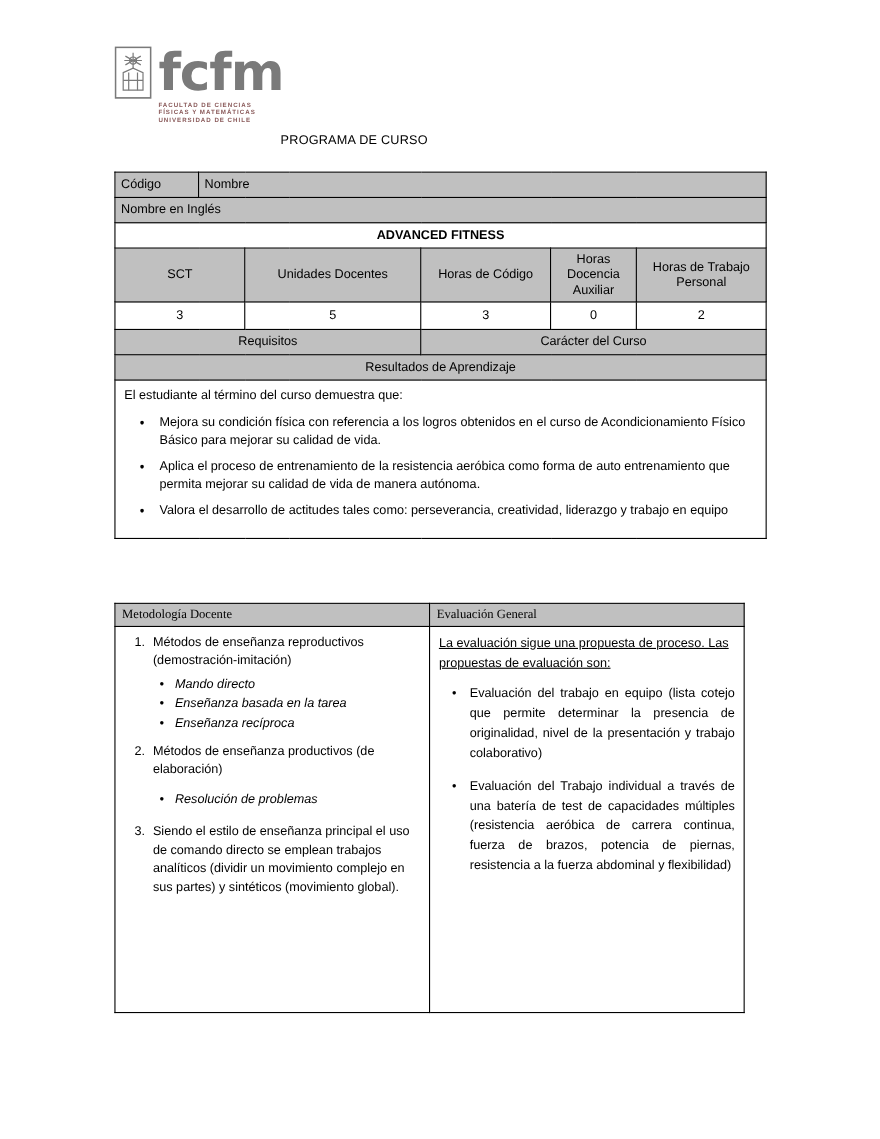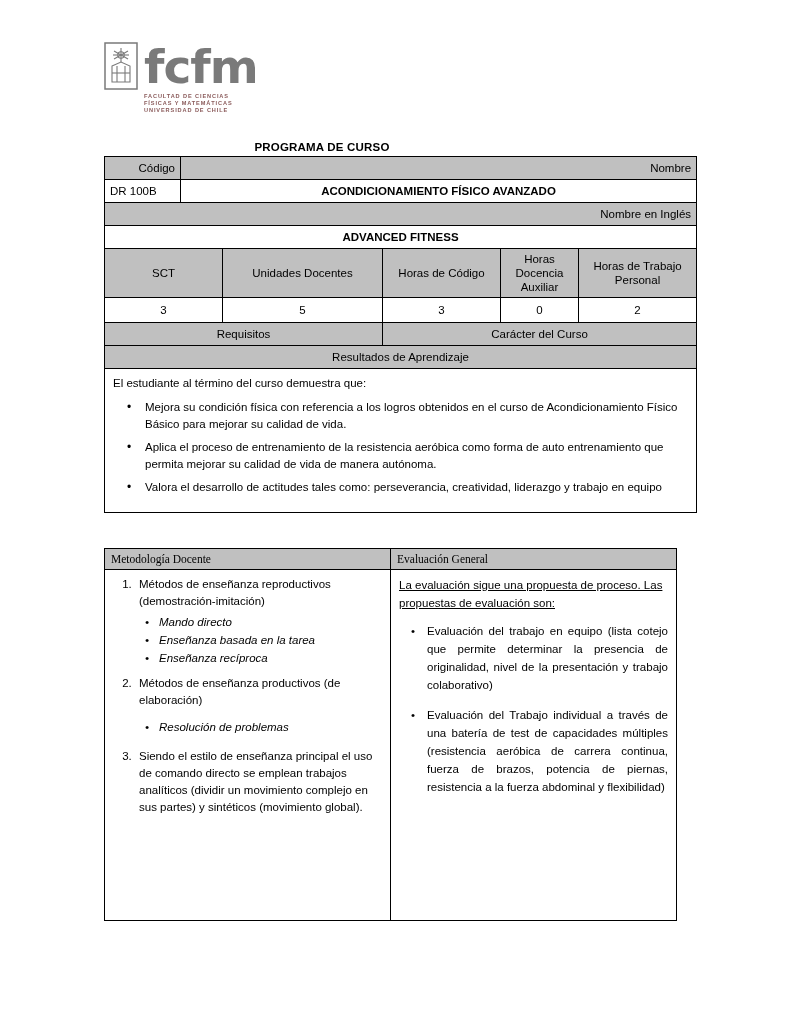--- a/index.html
+++ b/index.html
@@ -61,23 +61,22 @@
   }
 
   
   .doc-title {
     position: absolute;
     left: 0;
     right: 0;
     top: 122px;
     text-align: center;
     font-size: 11.5px;
-    font-weight: bold;
+    font-weight: normal;
     letter-spacing: 0.2px;
-    margin-top: 19px;
   }
 
   
   table {
     border-collapse: collapse;
     table-layout: fixed;
   }
   .t1 {
     position: absolute;
     left: 104px;
@@ -86,21 +85,20 @@
     font-size: 11.5px;
   }
   .t1 td {
     border: 1px solid #000000;
     padding: 2px 5px;
     vertical-align: middle;
     height: 18px;
   }
   .shade {
     background: #c0c0c0;
-    text-align: right;
   }
   .ctr { text-align: center; }
   .bold { font-weight: bold; }
   .two-line { line-height: 14px; }
 
   .t1 .cell-pad {
     padding-top: 3px;
     padding-bottom: 3px;
   }
 
@@ -250,24 +248,20 @@
       <col style="width:40px">
       <col style="width:120px">
       <col style="width:118px">
       <col style="width:78px">
       <col style="width:118px">
     </colgroup>
     <tbody>
       <tr>
         <td class="shade">Código</td>
         <td class="shade" colspan="6">Nombre</td>
-      </tr>
-      <tr>
-        <td>DR 100B</td>
-        <td class="ctr bold" colspan="6">ACONDICIONAMIENTO FÍSICO AVANZADO</td>
       </tr>
       <tr>
         <td class="shade" colspan="7">Nombre en Inglés</td>
       </tr>
       <tr>
         <td class="ctr bold" colspan="7">ADVANCED FITNESS</td>
       </tr>
       <tr>
         <td class="shade ctr cell-pad two-line" colspan="2">SCT</td>
         <td class="shade ctr cell-pad two-line" colspan="2">Unidades Docentes</td>

